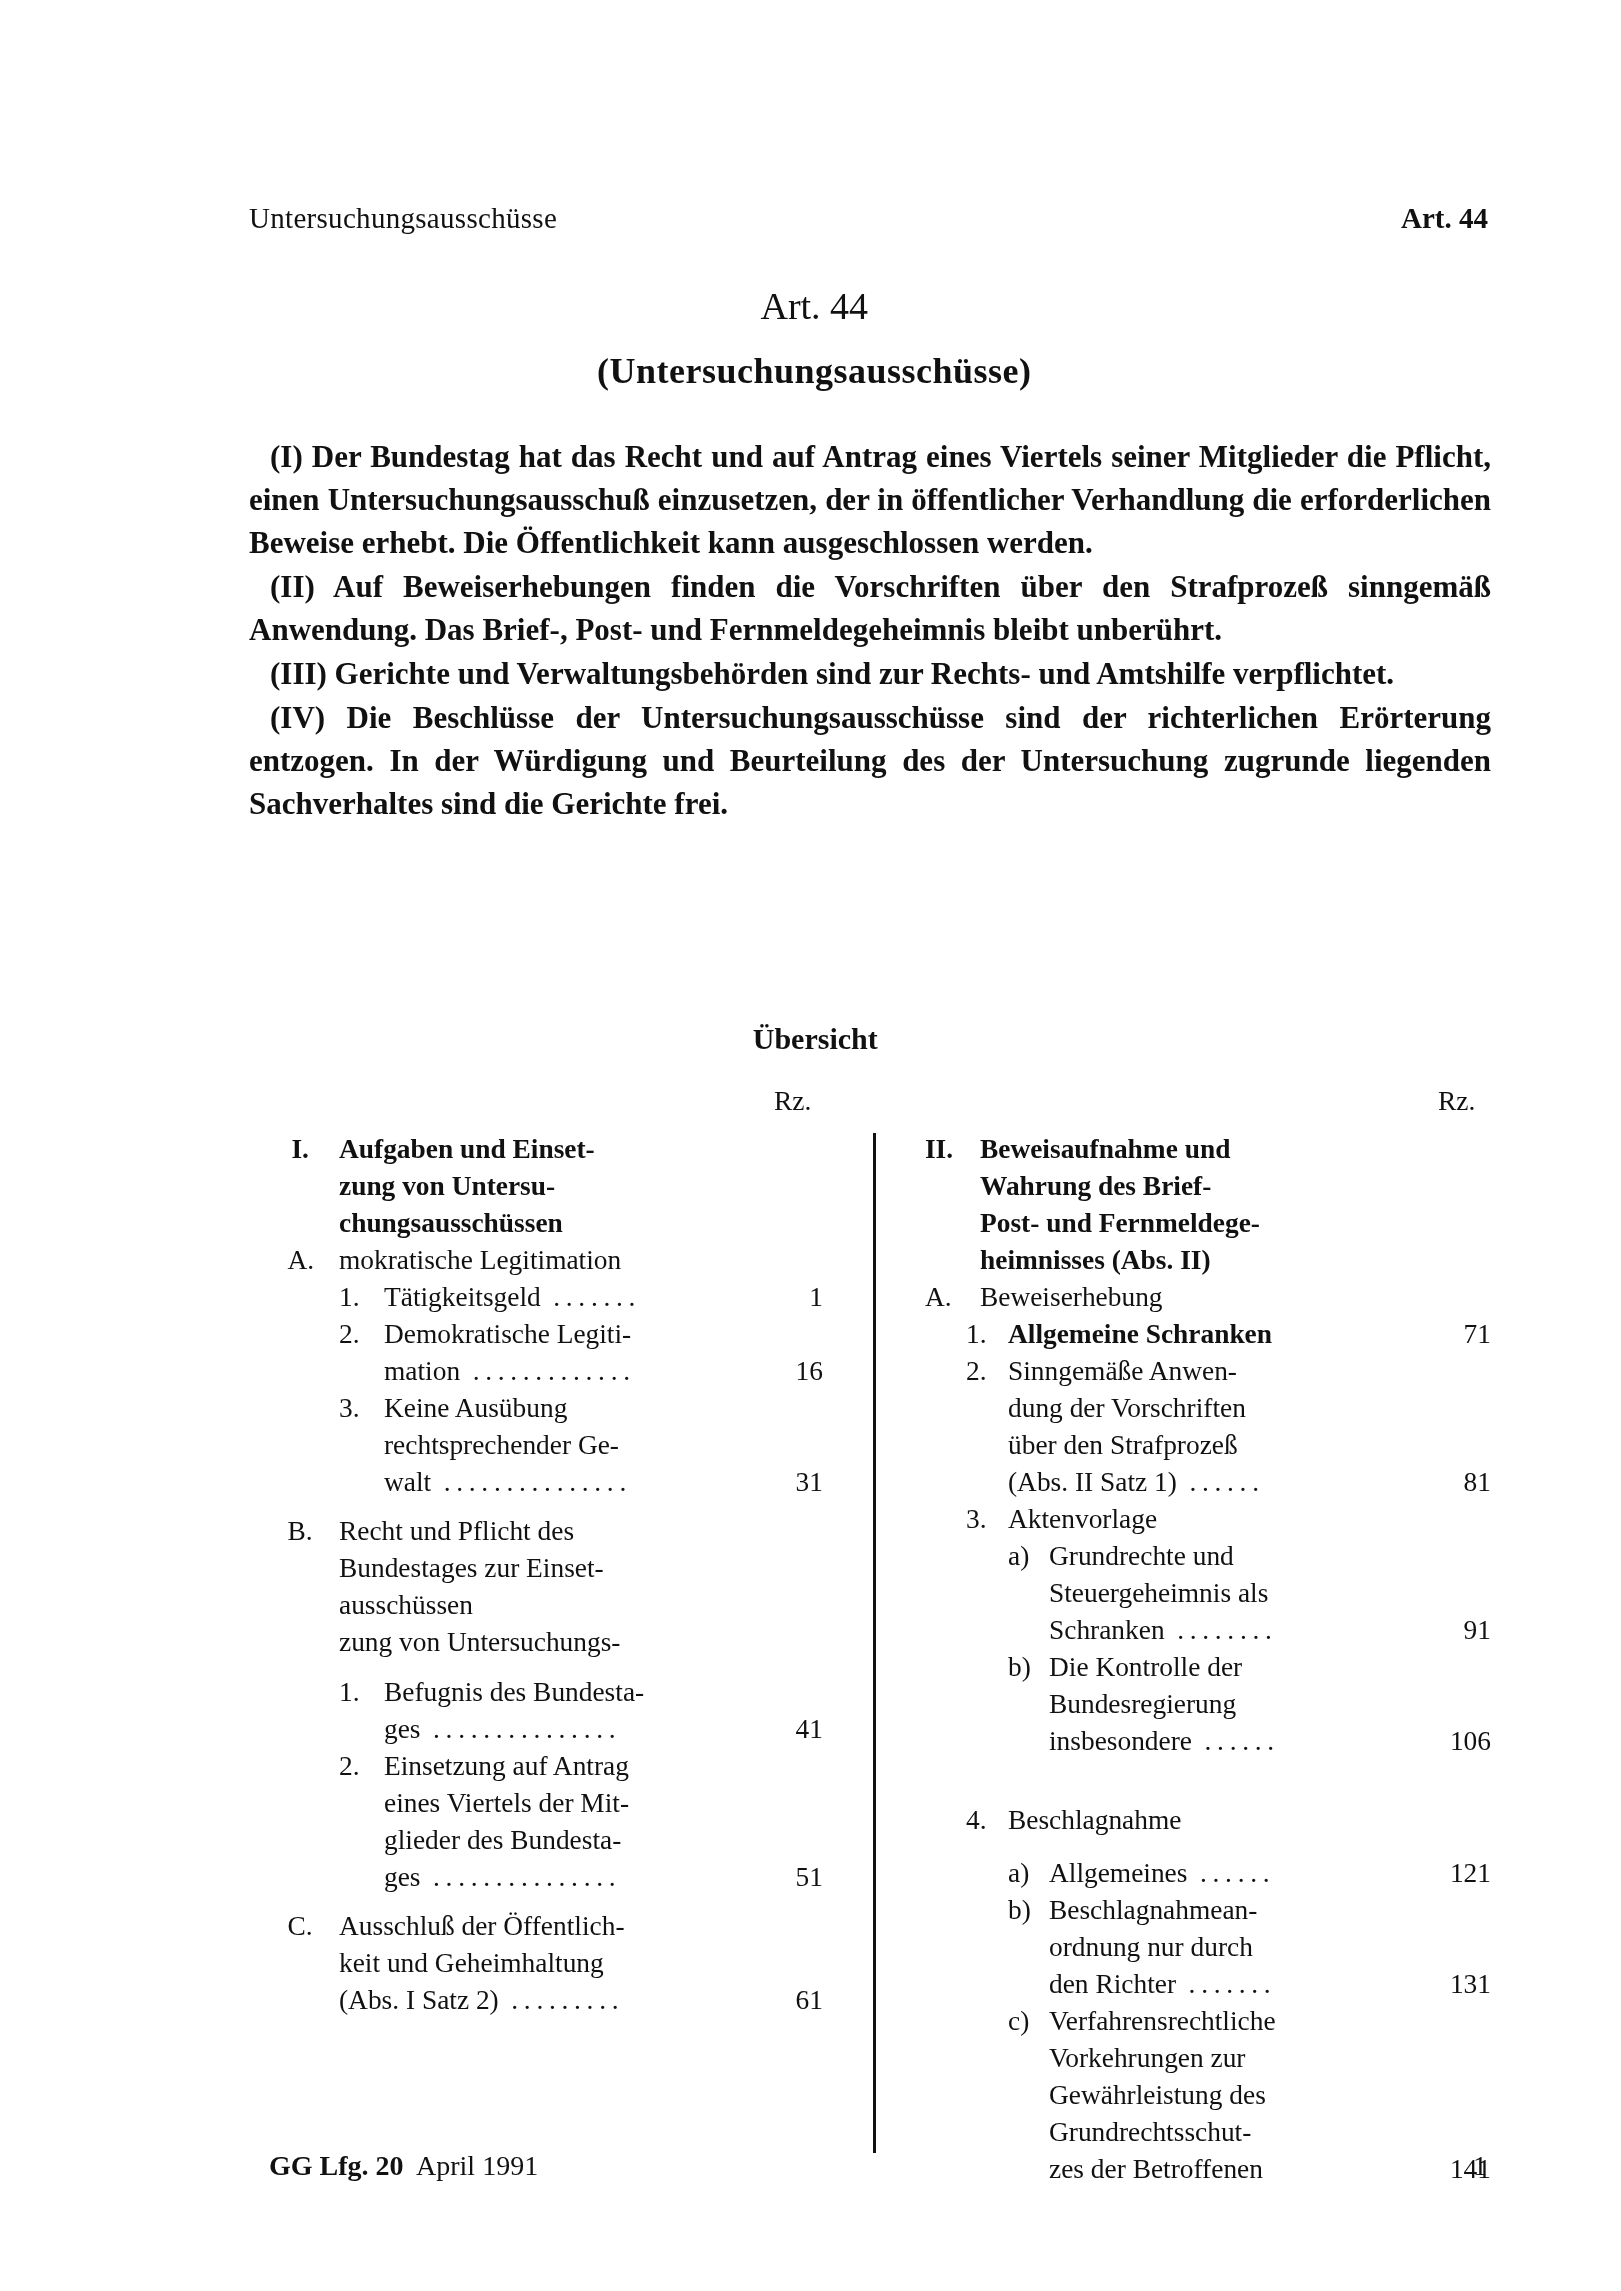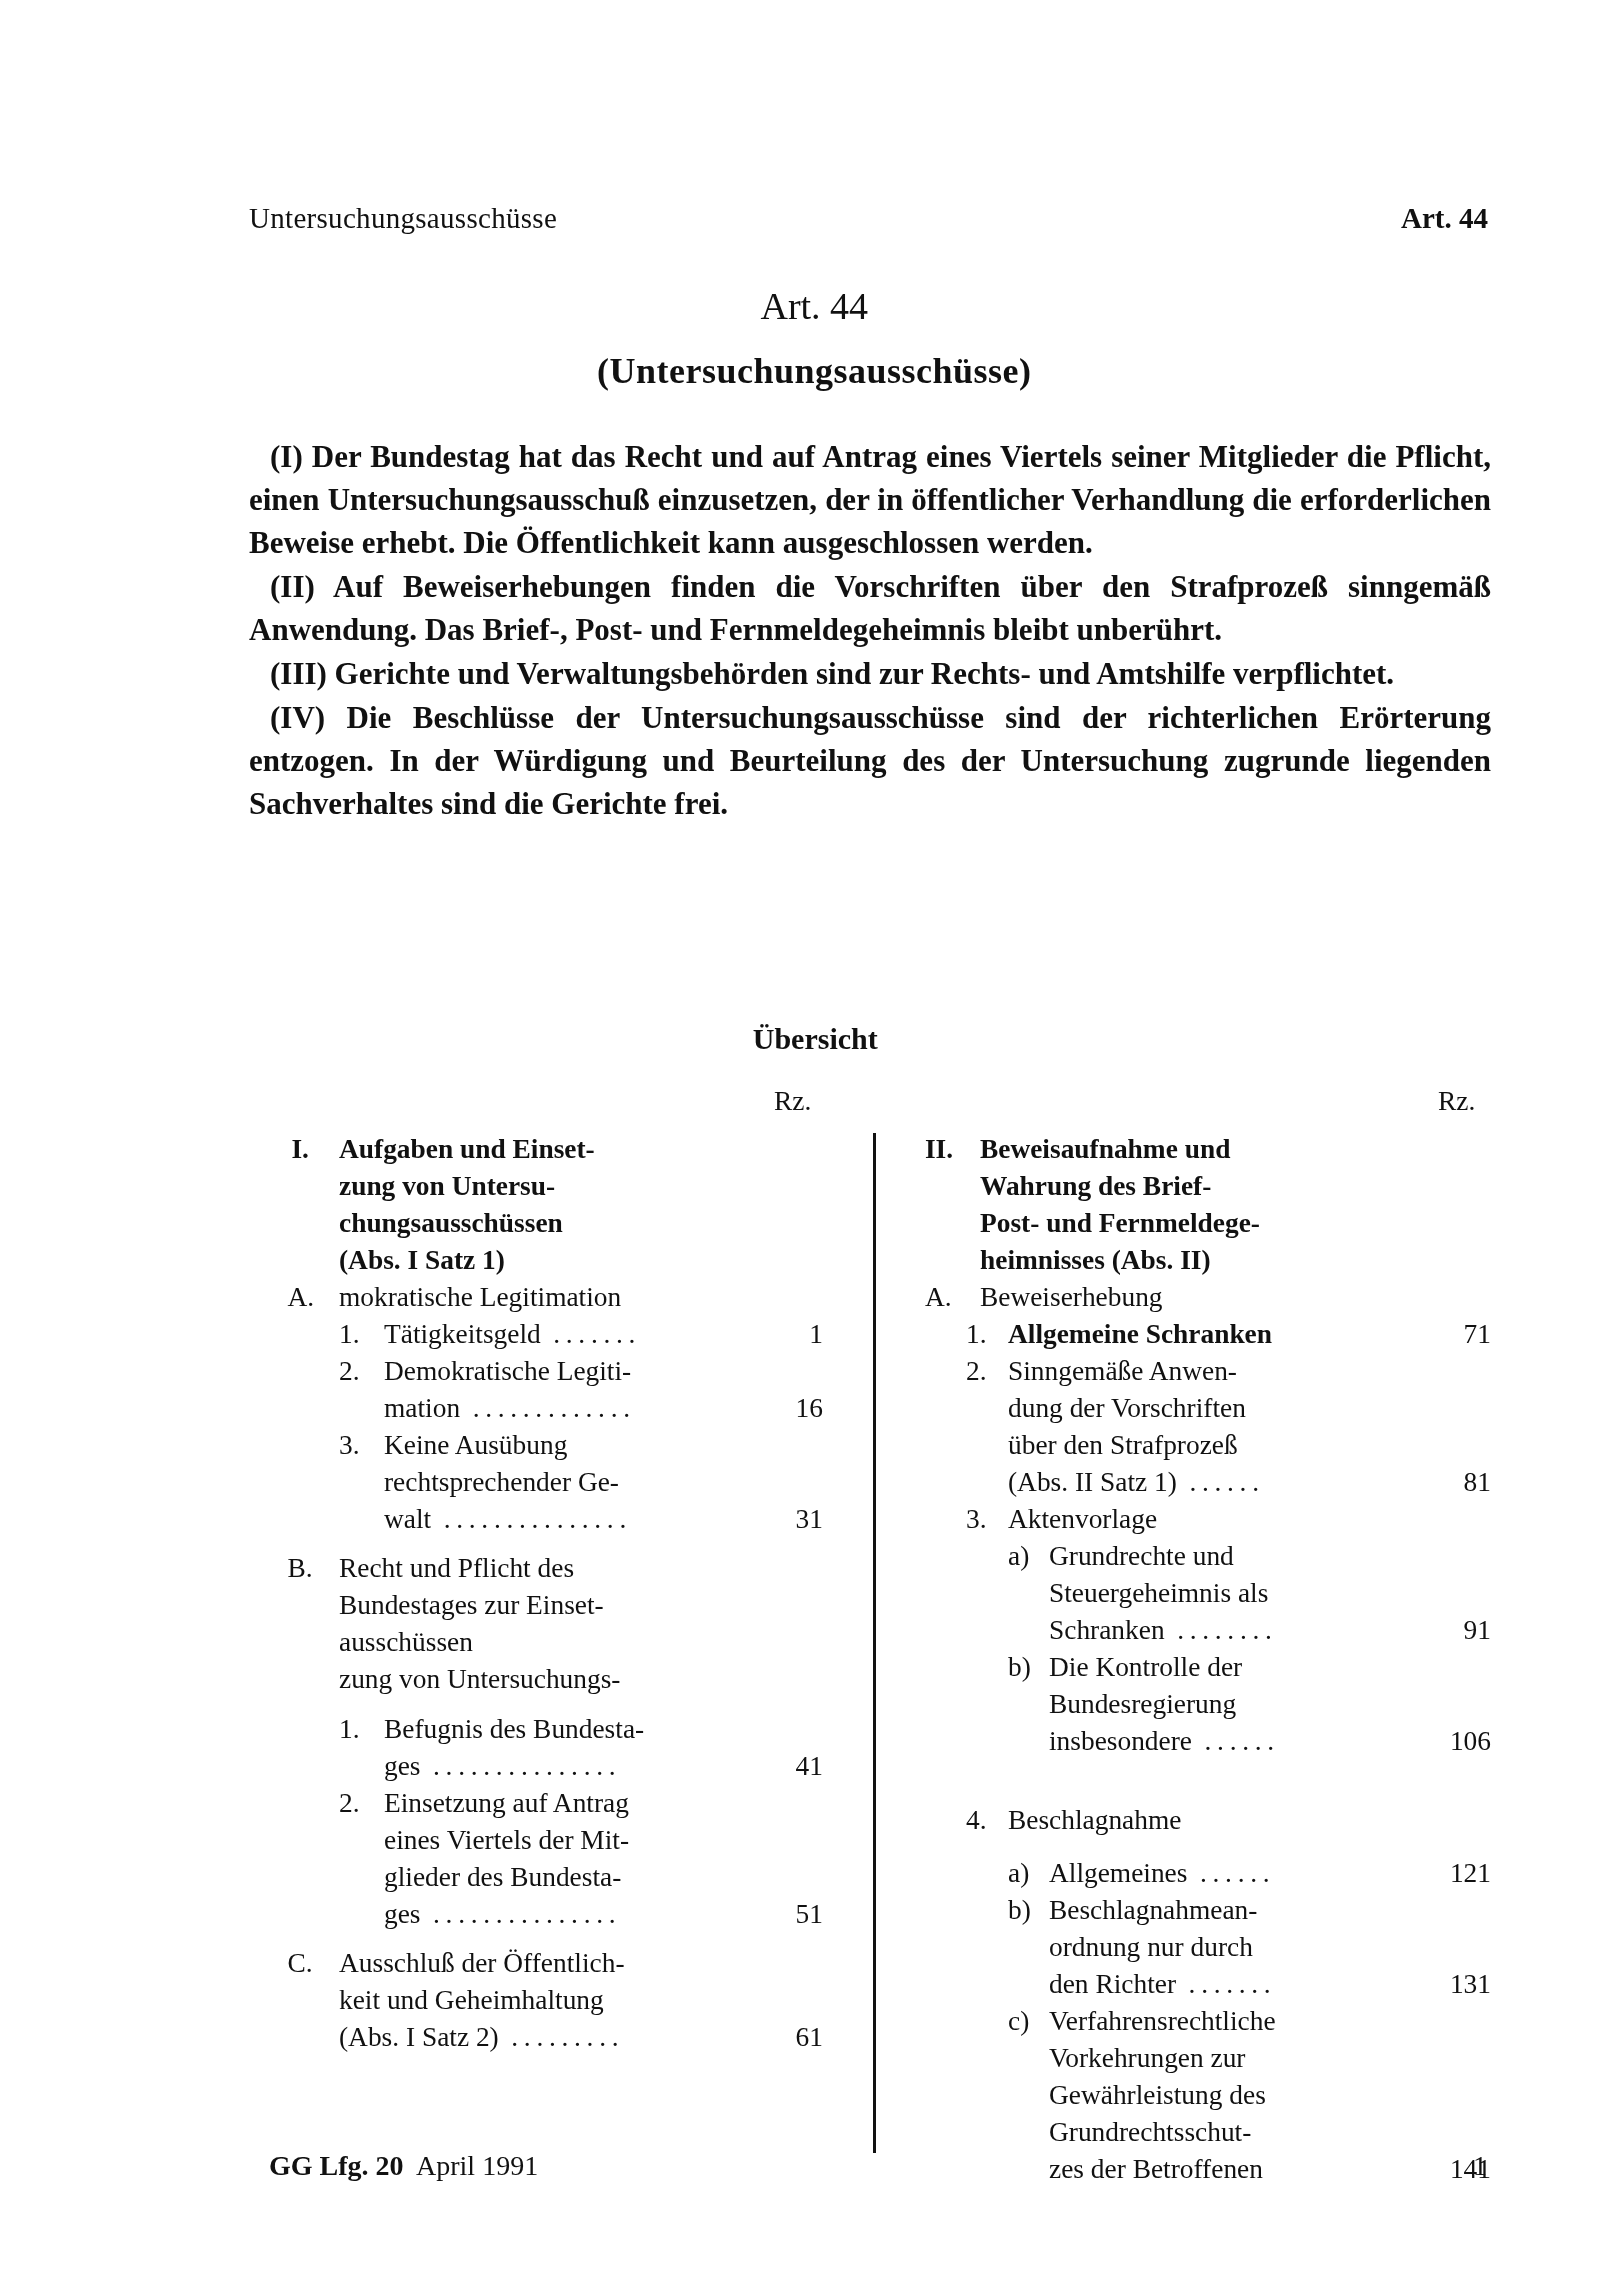--- a/index.html
+++ b/index.html
@@ -57,21 +57,20 @@
 
 <div class="abs divider"></div>
 
 <div class="abs toc toc-left" id="toc-left">
     <div class="entry lvl0">
       <span class="mk" style="left: 11.4px; top: 0px;">I.</span>
       <span class="tx" style="padding-left: 59px; padding-right: 57px;">
         <span style="display: block; white-space: nowrap;">Aufgaben und Einset-</span>
         <span style="display: block; white-space: nowrap;">zung von Untersu-</span>
         <span style="display: block; white-space: nowrap;">chungsausschüssen</span>
-        <span style="display: block; white-space: nowrap;">(Abs. I Satz 1)</span>
       </span>
     </div>
     <div class="entry lvl1">
       <span class="mk" style="left: 7.6px; top: 0px;">A.</span>
       <span class="tx" style="padding-left: 59px; padding-right: 57px;">
         <span style="display: block; white-space: nowrap;">mokratische Legitimation</span>
       </span>
     </div>
     <div class="entry lvl2">
       <span class="mk" style="left: 59px; top: 0px;">1.</span>

